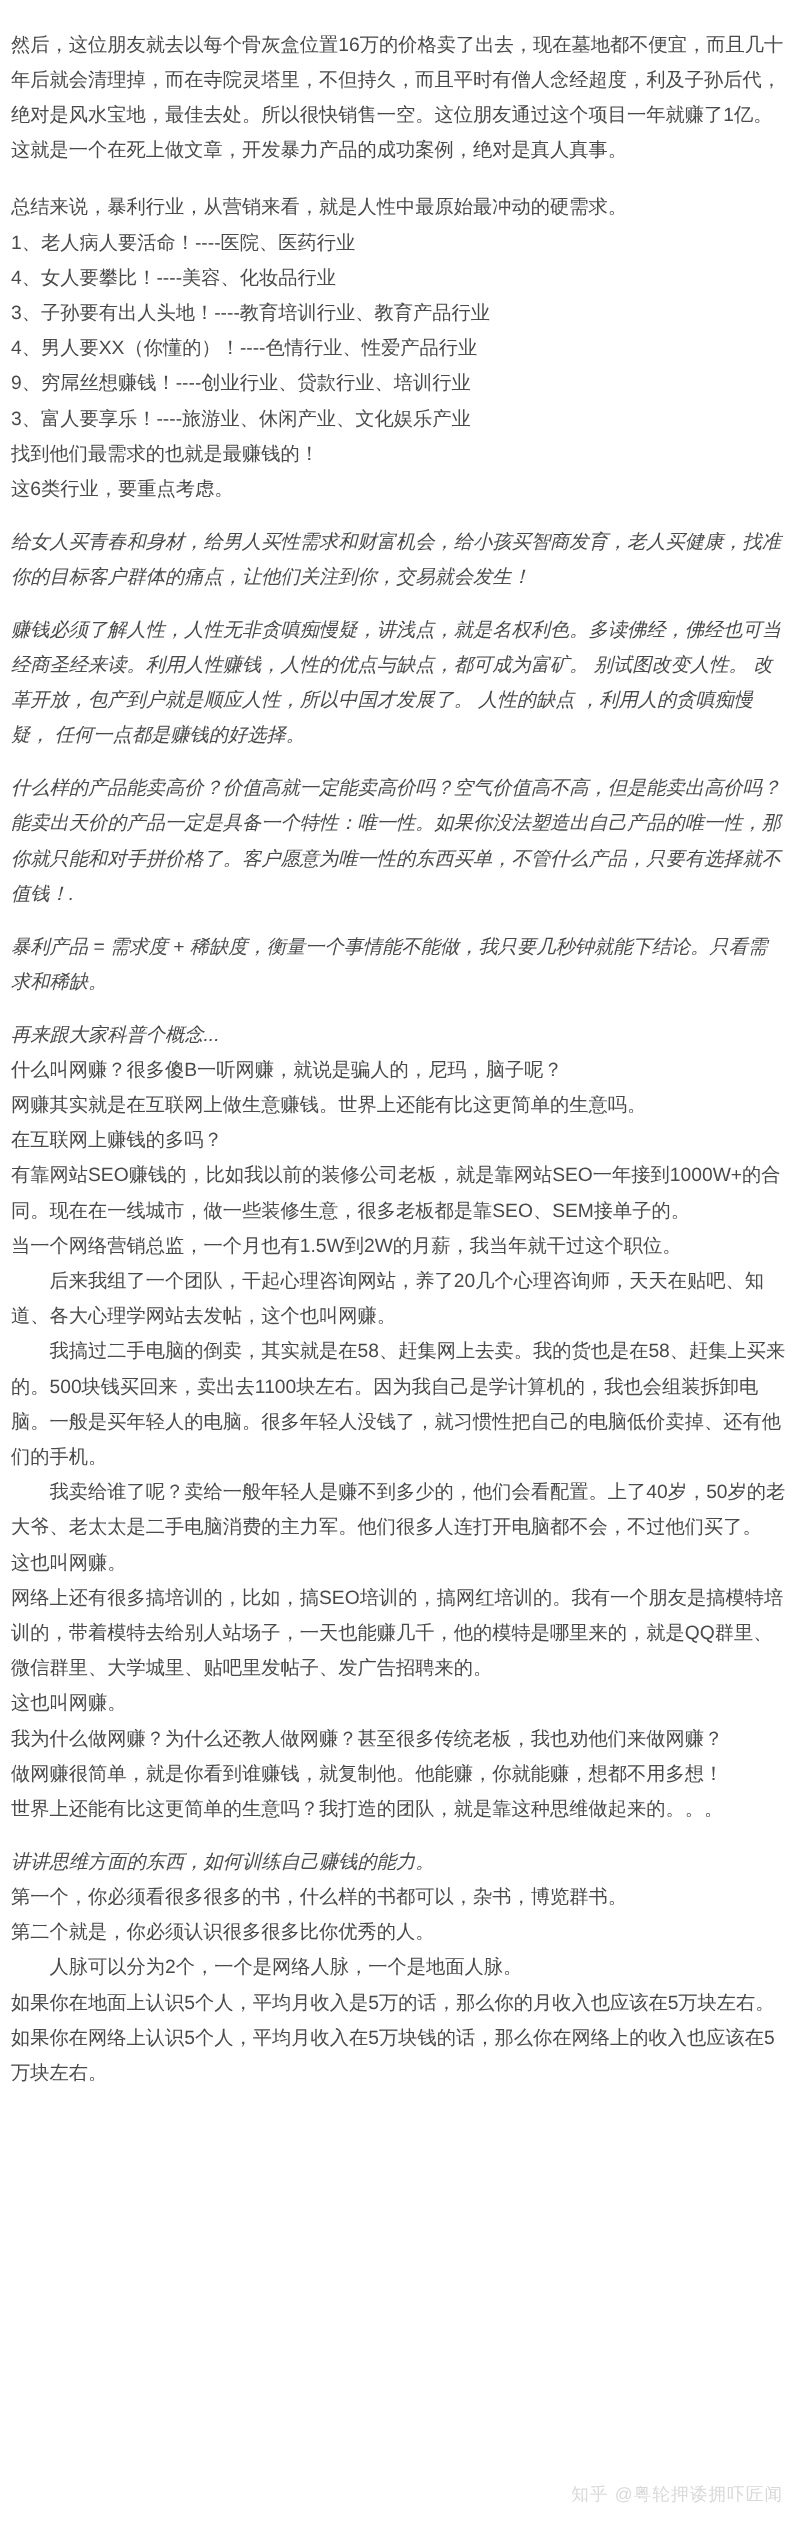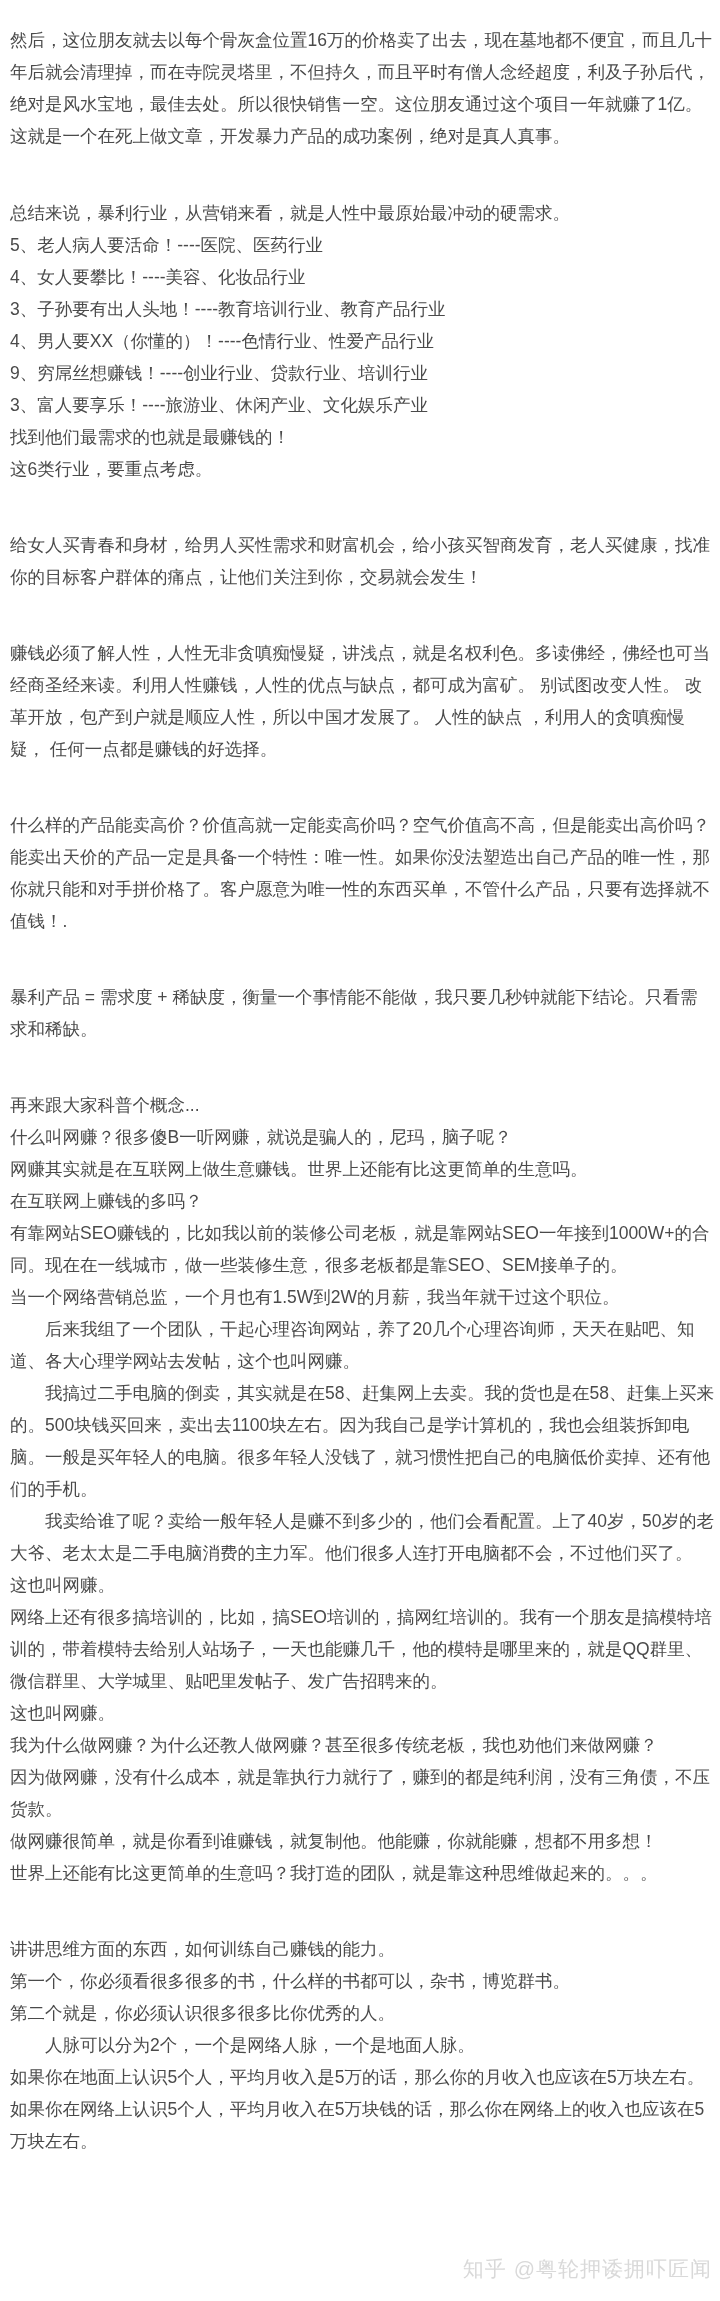--- a/index.html
+++ b/index.html
@@ -18,42 +18,42 @@
     box-sizing:border-box;
     width:720px;height:2301px;
     padding:24px 6px 0 10px;
     color:var(--text-color);
     font-size:17.5px;
     line-height:32px;
     overflow:hidden;
     position:relative;
   }
   .article p{margin:0;word-break:break-all;}
-  .article p.gap-small{margin-top:45px;}
-  .article p.gap-large{margin-top:44px;}
+  .article p.gap-small{margin-top:20px;}
+  .article p.gap-large{margin-top:16px;font-style:italic;}
   .article p.indent{text-indent:2em;}
   .watermark{
     position:absolute;
     right:8px;
     top:2253px;
     color:var(--wm-color);
-    font-size:21px;
+    font-size:16px;
     letter-spacing:1px;
     white-space:nowrap;
     pointer-events:none;
   }
 </style>
 </head>
 <body>
 
 <div class="article">
   <div id="paragraph-list">
       <p>然后，这位朋友就去以每个骨灰盒位置16万的价格卖了出去，现在墓地都不便宜，而且几十年后就会清理掉，而在寺院灵塔里，不但持久，而且平时有僧人念经超度，利及子孙后代，绝对是风水宝地，最佳去处。所以很快销售一空。这位朋友通过这个项目一年就赚了1亿。这就是一个在死上做文章，开发暴力产品的成功案例，绝对是真人真事。</p>
       <p class="gap-small">总结来说，暴利行业，从营销来看，就是人性中最原始最冲动的硬需求。</p>
-      <p>5、老人病人要活命！----医院、医药行业</p>
+      <p>1、老人病人要活命！----医院、医药行业</p>
       <p>4、女人要攀比！----美容、化妆品行业</p>
       <p>3、子孙要有出人头地！----教育培训行业、教育产品行业</p>
       <p>4、男人要XX（你懂的）！----色情行业、性爱产品行业</p>
       <p>9、穷屌丝想赚钱！----创业行业、贷款行业、培训行业</p>
       <p>3、富人要享乐！----旅游业、休闲产业、文化娱乐产业</p>
       <p>找到他们最需求的也就是最赚钱的！</p>
       <p>这6类行业，要重点考虑。</p>
       <p class="gap-large">给女人买青春和身材，给男人买性需求和财富机会，给小孩买智商发育，老人买健康，找准你的目标客户群体的痛点，让他们关注到你，交易就会发生！</p>
       <p class="gap-large">赚钱必须了解人性，人性无非贪嗔痴慢疑，讲浅点，就是名权利色。多读佛经，佛经也可当经商圣经来读。利用人性赚钱，人性的优点与缺点，都可成为富矿。 别试图改变人性。 改革开放，包产到户就是顺应人性，所以中国才发展了。 人性的缺点 ，利用人的贪嗔痴慢疑， 任何一点都是赚钱的好选择。</p>
       <p class="gap-large">什么样的产品能卖高价？价值高就一定能卖高价吗？空气价值高不高，但是能卖出高价吗？能卖出天价的产品一定是具备一个特性：唯一性。如果你没法塑造出自己产品的唯一性，那你就只能和对手拼价格了。客户愿意为唯一性的东西买单，不管什么产品，只要有选择就不值钱！.</p>
@@ -64,21 +64,20 @@
       <p>在互联网上赚钱的多吗？</p>
       <p>有靠网站SEO赚钱的，比如我以前的装修公司老板，就是靠网站SEO一年接到1000W+的合同。现在在一线城市，做一些装修生意，很多老板都是靠SEO、SEM接单子的。</p>
       <p>当一个网络营销总监，一个月也有1.5W到2W的月薪，我当年就干过这个职位。</p>
       <p class="indent">后来我组了一个团队，干起心理咨询网站，养了20几个心理咨询师，天天在贴吧、知道、各大心理学网站去发帖，这个也叫网赚。</p>
       <p class="indent">我搞过二手电脑的倒卖，其实就是在58、赶集网上去卖。我的货也是在58、赶集上买来的。500块钱买回来，卖出去1100块左右。因为我自己是学计算机的，我也会组装拆卸电脑。一般是买年轻人的电脑。很多年轻人没钱了，就习惯性把自己的电脑低价卖掉、还有他们的手机。</p>
       <p class="indent">我卖给谁了呢？卖给一般年轻人是赚不到多少的，他们会看配置。上了40岁，50岁的老大爷、老太太是二手电脑消费的主力军。他们很多人连打开电脑都不会，不过他们买了。</p>
       <p>这也叫网赚。</p>
       <p>网络上还有很多搞培训的，比如，搞SEO培训的，搞网红培训的。我有一个朋友是搞模特培训的，带着模特去给别人站场子，一天也能赚几千，他的模特是哪里来的，就是QQ群里、微信群里、大学城里、贴吧里发帖子、发广告招聘来的。</p>
       <p>这也叫网赚。</p>
       <p>我为什么做网赚？为什么还教人做网赚？甚至很多传统老板，我也劝他们来做网赚？</p>
-      <p>因为做网赚，没有什么成本，就是靠执行力就行了，赚到的都是纯利润，没有三角债，不压货款。</p>
       <p>做网赚很简单，就是你看到谁赚钱，就复制他。他能赚，你就能赚，想都不用多想！</p>
       <p>世界上还能有比这更简单的生意吗？我打造的团队，就是靠这种思维做起来的。。。</p>
       <p class="gap-large">讲讲思维方面的东西，如何训练自己赚钱的能力。</p>
       <p>第一个，你必须看很多很多的书，什么样的书都可以，杂书，博览群书。</p>
       <p>第二个就是，你必须认识很多很多比你优秀的人。</p>
       <p class="indent">人脉可以分为2个，一个是网络人脉，一个是地面人脉。</p>
       <p>如果你在地面上认识5个人，平均月收入是5万的话，那么你的月收入也应该在5万块左右。</p>
       <p>如果你在网络上认识5个人，平均月收入在5万块钱的话，那么你在网络上的收入也应该在5万块左右。</p>
     </div>
   <div class="watermark">知乎 @粤轮押诿拥吓匠闻</div>

